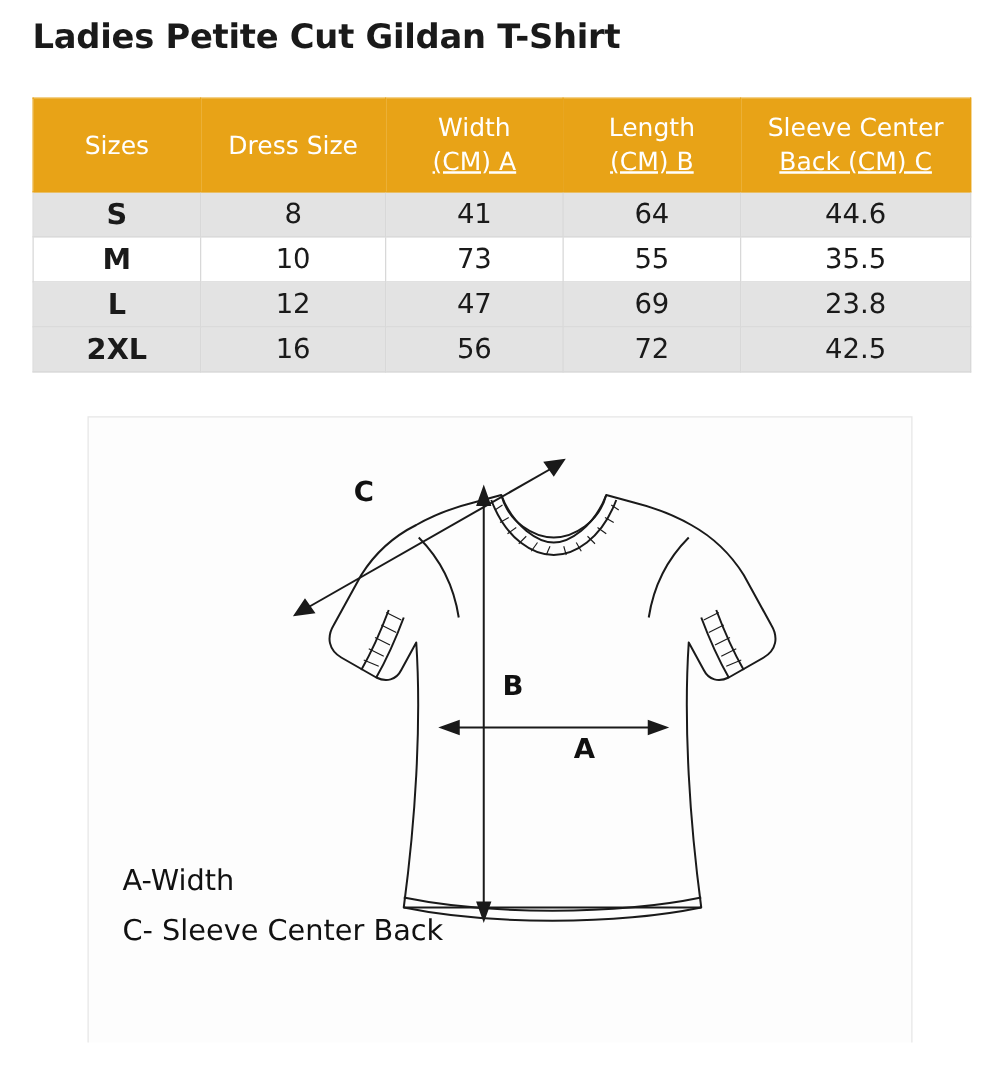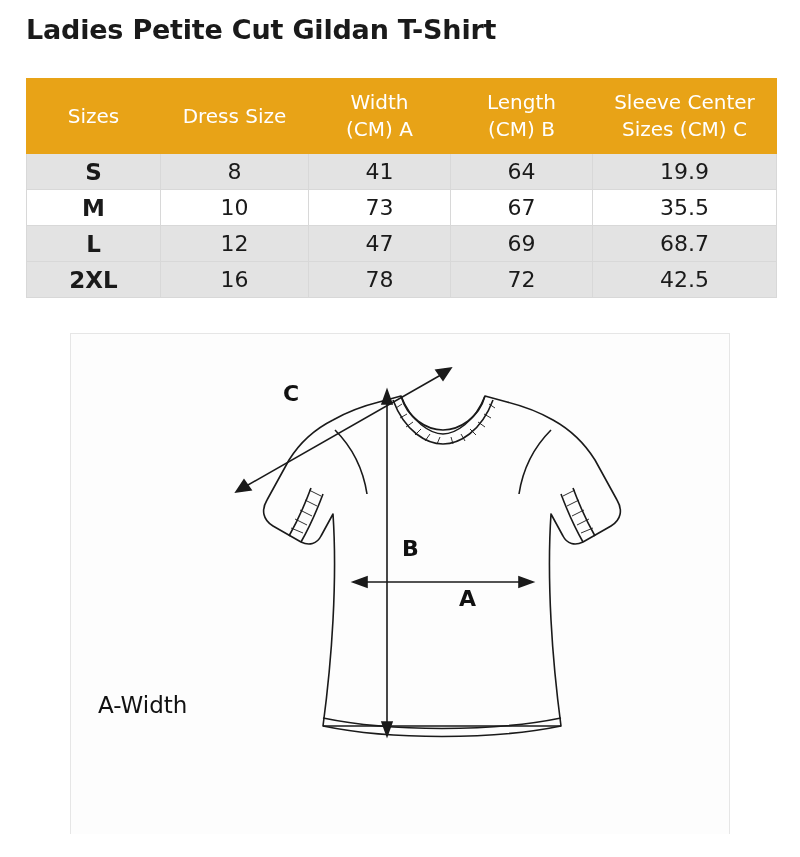--- a/index.html
+++ b/index.html
@@ -49,21 +49,21 @@
   .size-table thead th {
     background: #e8a317;
     color: #ffffff;
     font-size: 20px;
     font-weight: normal;
     height: 75px;
     line-height: 1.35;
     padding: 4px 6px;
     border: 1px solid #e8a317;
   }
-  .size-table thead th .l2 { display: block; }
+  .size-table thead th .l2 { display: block; text-decoration: underline; }
   .size-table tbody td {
     font-size: 22px;
     color: #1a1a1a;
     height: 36px;
     padding: 2px 4px;
     border: 1px solid #d8d8d8;
     background: #ffffff;
   }
   .size-table tbody tr.alt td {
     background: #e3e3e3;
@@ -128,50 +128,50 @@
         <th>
           <span>Width</span>
           <span class="l2">(CM) A</span>
         </th>
         <th>
           <span>Length</span>
           <span class="l2">(CM) B</span>
         </th>
         <th>
           <span>Sleeve Center</span>
-          <span class="l2">Sizes (CM) C</span>
+          <span class="l2">Back (CM) C</span>
         </th>
       </tr>
     </thead>
     <tbody>
       <tr class="alt">
         <td class="sizecol">S</td>
         <td>8</td>
         <td>41</td>
         <td>64</td>
-        <td>19.9</td>
+        <td>44.6</td>
       </tr>
       <tr>
         <td class="sizecol">M</td>
         <td>10</td>
         <td>73</td>
-        <td>67</td>
+        <td>55</td>
         <td>35.5</td>
       </tr>
       <tr class="alt">
         <td class="sizecol">L</td>
         <td>12</td>
         <td>47</td>
         <td>69</td>
-        <td>68.7</td>
+        <td>23.8</td>
       </tr>
       <tr class="alt">
         <td class="sizecol">2XL</td>
         <td>16</td>
-        <td>78</td>
+        <td>56</td>
         <td>72</td>
         <td>42.5</td>
       </tr>
     </tbody>
   </table>
 
   <div class="diagram">
     <svg width="660" height="510" viewBox="0 0 660 510" xmlns="http://www.w3.org/2000/svg">
       <g fill="none" stroke="#1a1a1a" stroke-width="1.6" stroke-linejoin="round">
 
@@ -263,15 +263,16 @@
       <g font-family="DejaVu Sans, sans-serif" font-size="22" font-weight="bold" fill="#111111">
         <text x="331" y="222">B</text>
         <text x="388" y="272">A</text>
         <text x="212" y="67">C</text>
       </g>
     </svg>
   </div>
 
   <div class="legend">
     <div>A-Width</div>
+    <div>C- Sleeve Center Back</div>
   </div>
 
 </div>
 
 </body></html>

